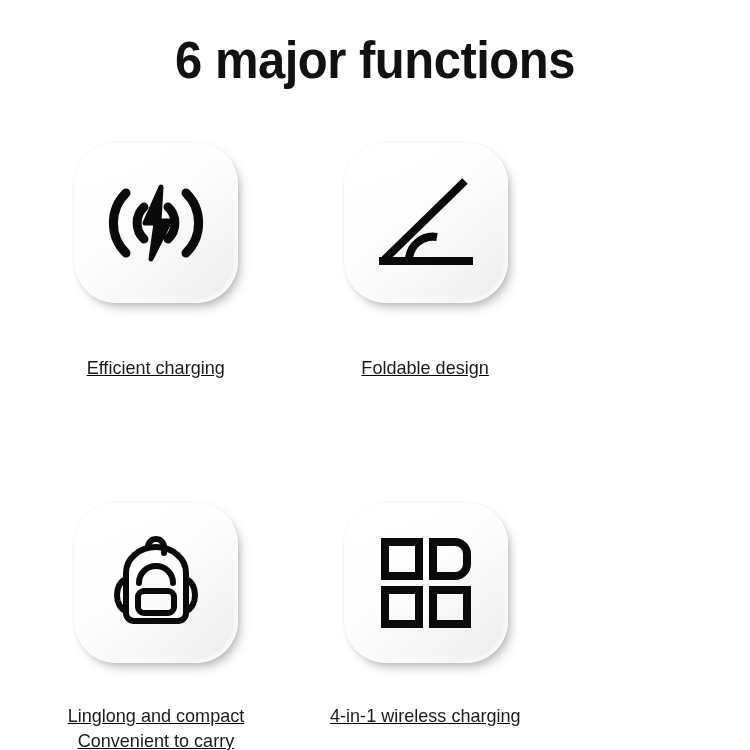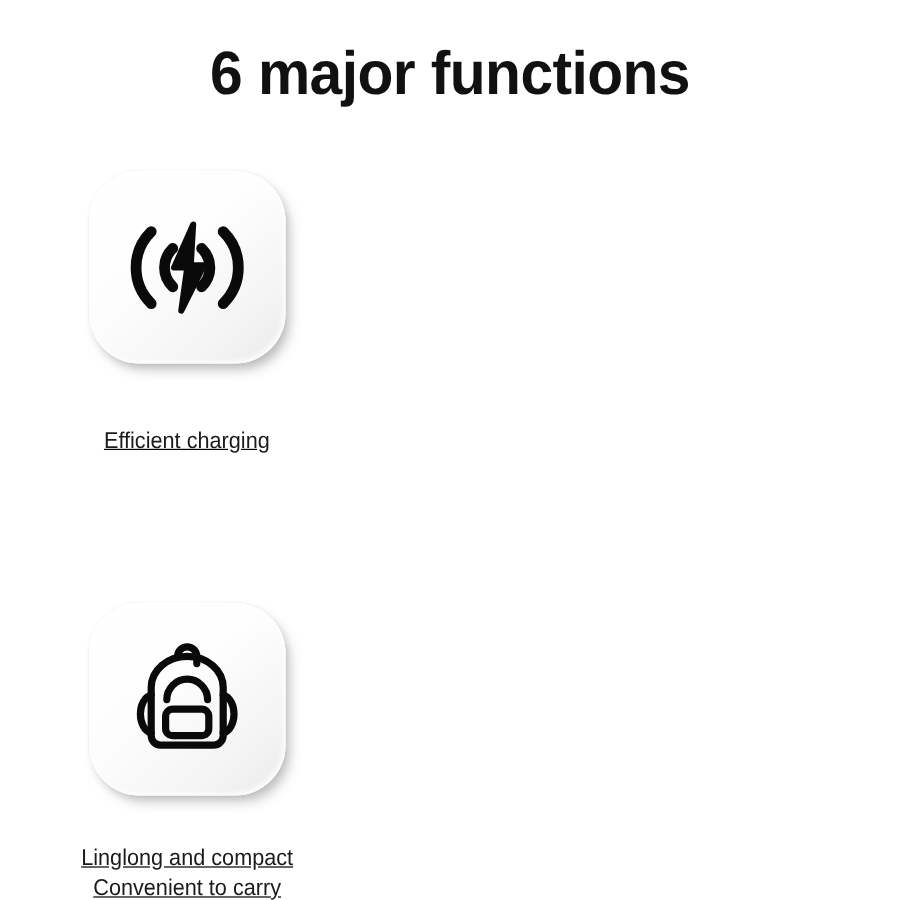--- a/index.html
+++ b/index.html
@@ -138,20 +138,32 @@
               <path d="M82 10 A 42 42 0 0 1 82 70"></path>
               <path d="M64 24 A 22 22 0 0 1 64 56"></path>
             </g>
             <path d="M57 4 L41 40 L52 40 L47 76 L66 38 L55 38 Z" fill="#0a0a0a" stroke="#0a0a0a" stroke-width="5" stroke-linejoin="round"></path>
           </svg>
         </div>
         <div class="label">Efficient charging</div>
       </div>
 
 
+      <div class="cell cell-3">
+        <div class="tile">
+          <svg width="102" height="96" viewBox="0 0 102 96">
+            <g stroke="#0a0a0a" stroke-width="8" fill="none" stroke-linecap="butt">
+              <line x1="4" y1="86" x2="98" y2="86"></line>
+              <line x1="8" y1="86" x2="90" y2="6"></line>
+              <path d="M34 86 A 24 24 0 0 1 62 62" transform="rotate(0 48 86)"></path>
+            </g>
+          </svg>
+        </div>
+        <div class="label">Foldable design</div>
+      </div>
 
     </div>
 
     <div class="row row-2">
 
       <div class="cell cell-1">
         <div class="tile">
           <svg width="100" height="100" viewBox="0 0 100 100">
             <g stroke="#0a0a0a" stroke-width="6" fill="none" stroke-linejoin="round" stroke-linecap="round">
 
@@ -166,18 +178,31 @@
 
               <rect x="32" y="58" width="36" height="22" rx="6"></rect>
             </g>
           </svg>
         </div>
         <div class="label">Linglong and compact
 Convenient to carry</div>
       </div>
 
 
+      <div class="cell cell-3">
+        <div class="tile">
+          <svg width="92" height="92" viewBox="0 0 92 92">
+            <g stroke="#0a0a0a" stroke-width="8" fill="none">
+              <rect x="5" y="5" width="34" height="34"></rect>
+              <path d="M53 5 h 22 a 12 12 0 0 1 12 12 v 10 a 12 12 0 0 1 -12 12 h -22 z"></path>
+              <rect x="5" y="53" width="34" height="34"></rect>
+              <rect x="53" y="53" width="34" height="34"></rect>
+            </g>
+          </svg>
+        </div>
+        <div class="label">4-in-1 wireless charging</div>
+      </div>
 
     </div>
 
   </div>
 
 </div>
 
 </body></html>

